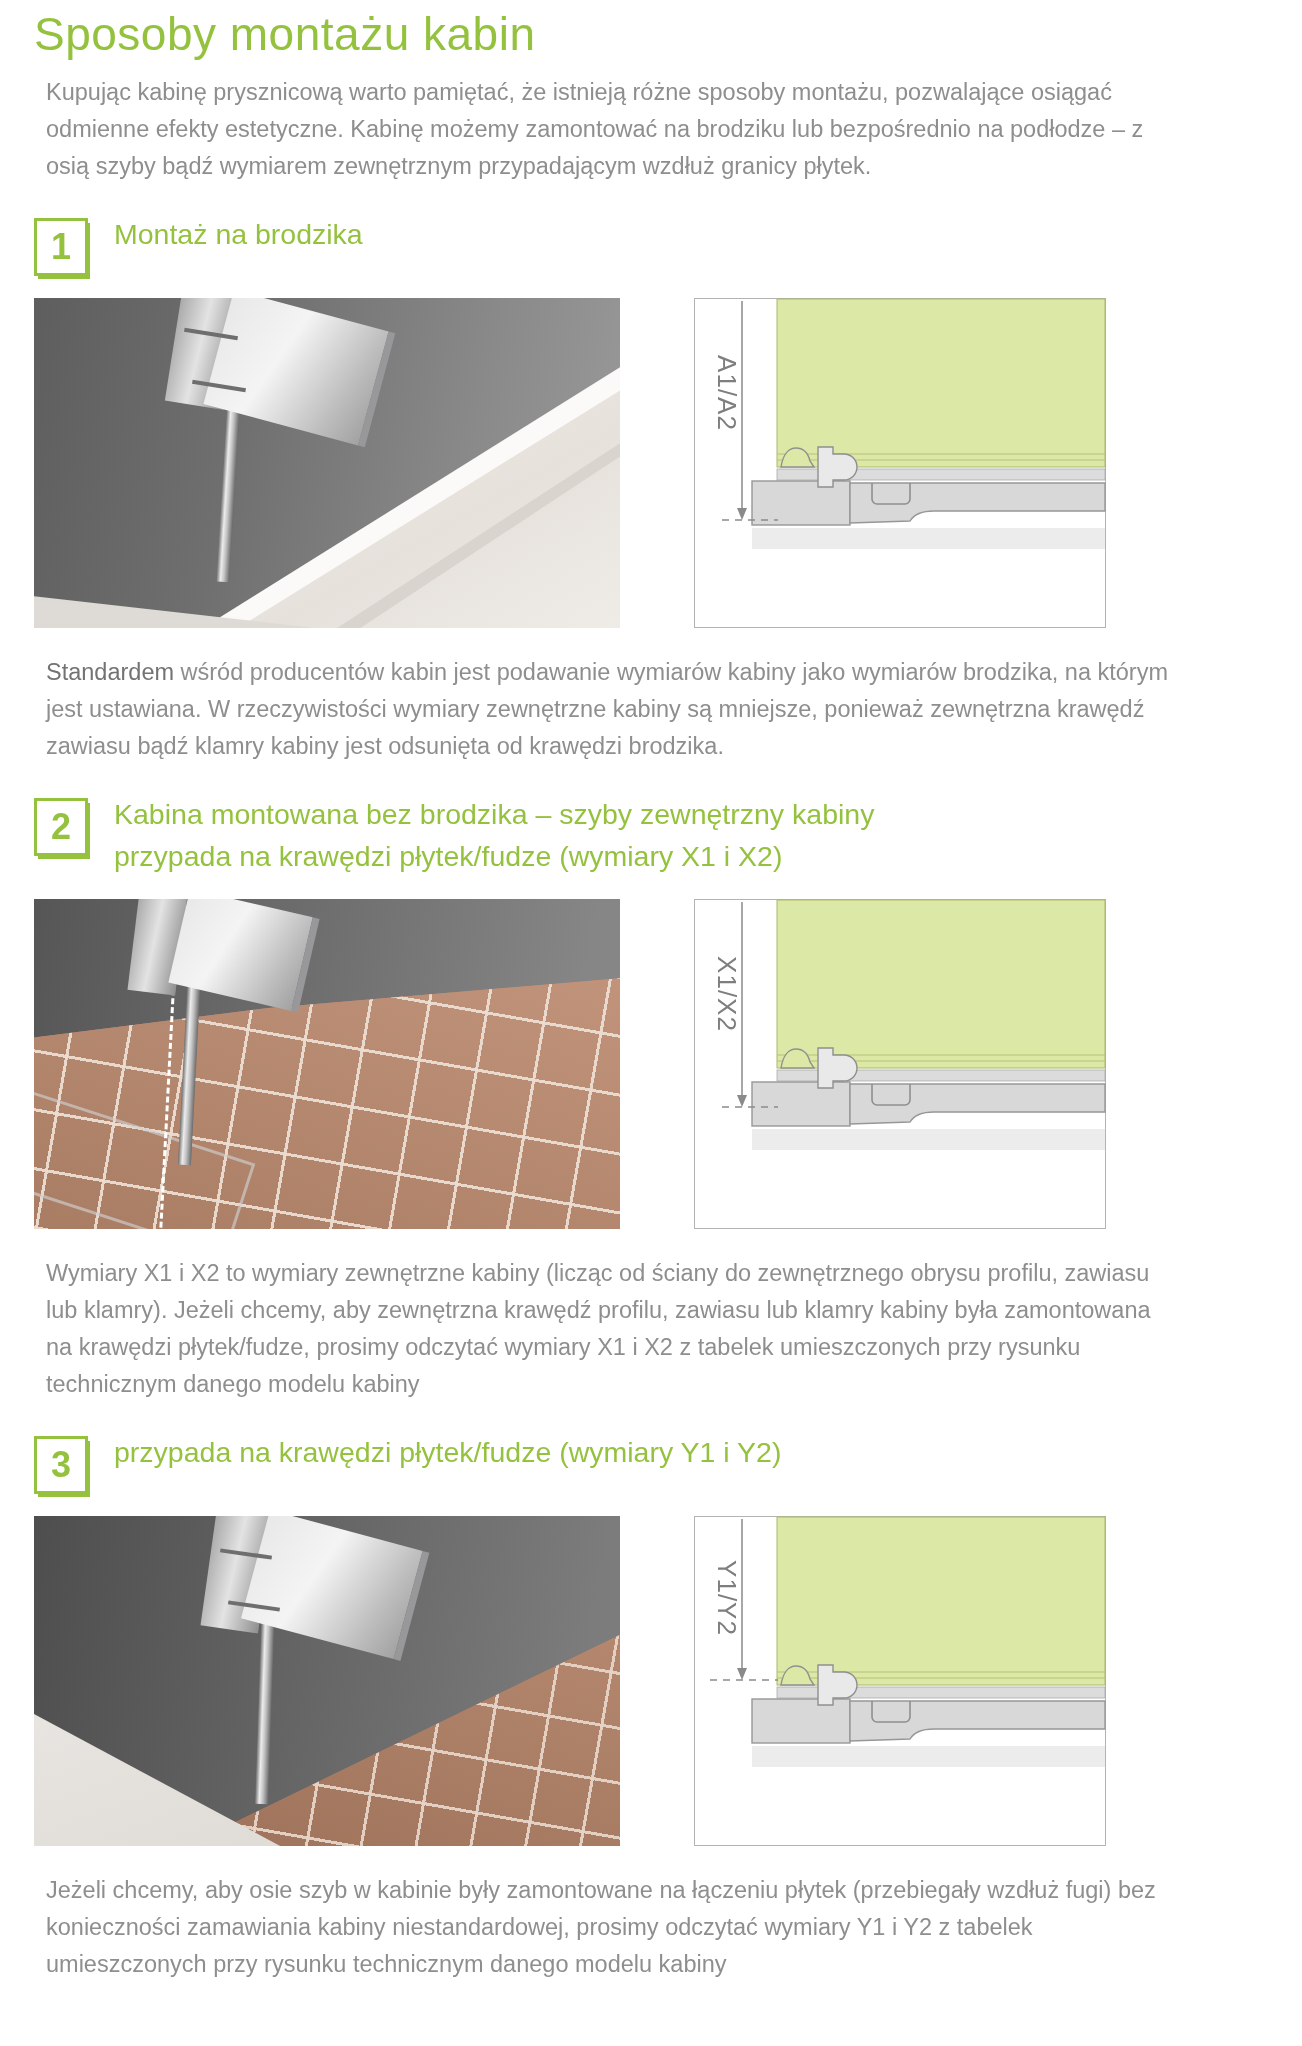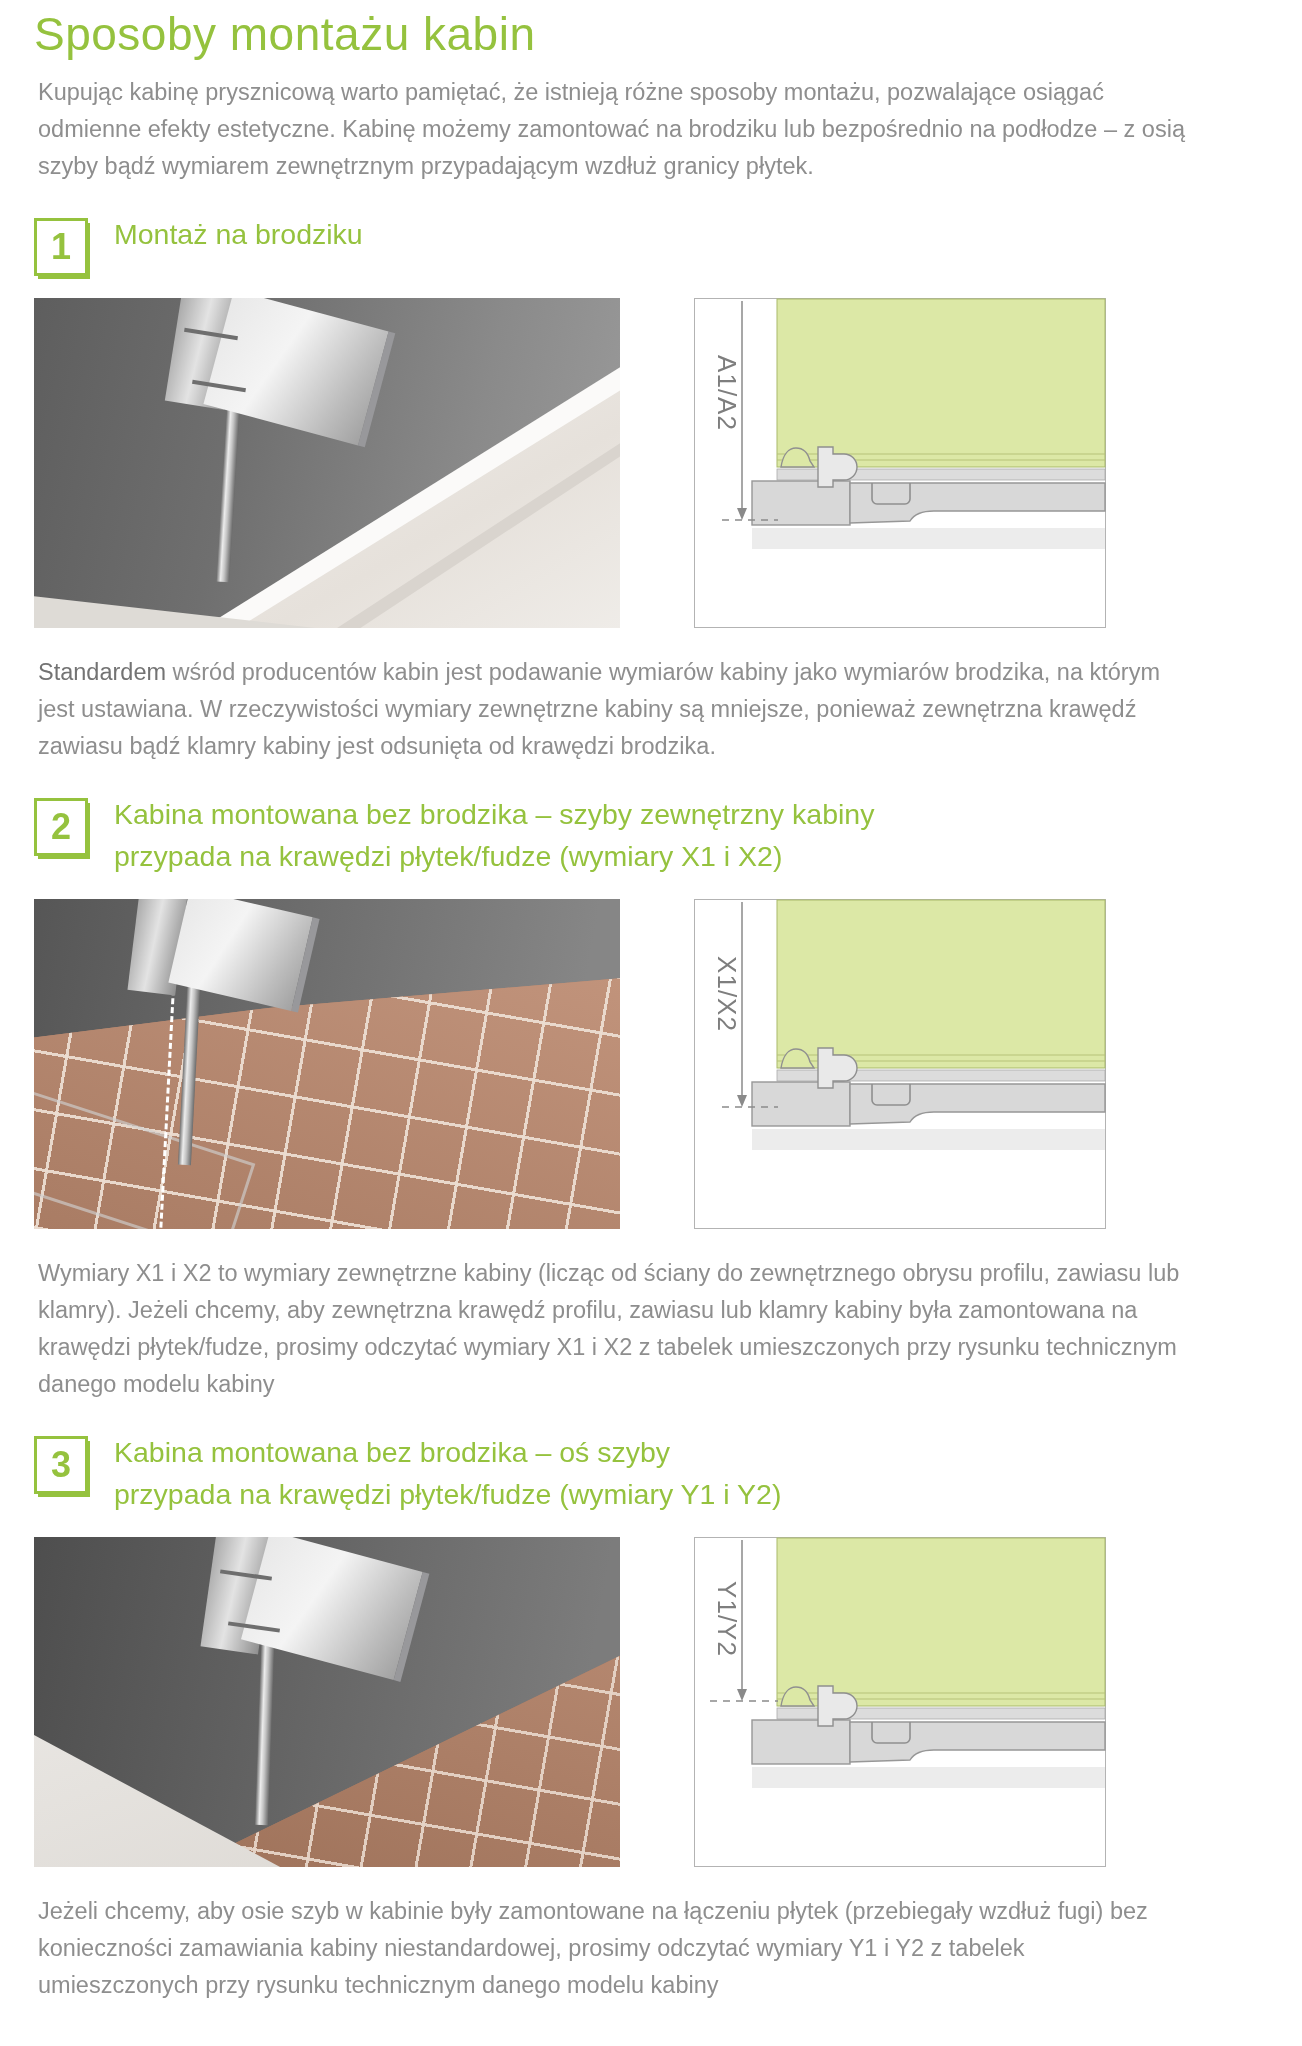--- a/index.html
+++ b/index.html
@@ -12,21 +12,21 @@
     background:#fff;
     font-family:"Liberation Sans","DejaVu Sans",sans-serif;
   }
   
   .page-title{
     margin:0;font-weight:normal;
     font-size:46px;line-height:56px;
     color:#95c23e;letter-spacing:.5px;
   }
   .body-text{
-    margin:4px;font-size:23.5px;line-height:37px;color:#8e8e8e;
+    margin:12px;font-size:23.5px;line-height:37px;color:#8e8e8e;
   }
   .body-text strong{font-weight:normal;color:#737373;}
   .intro{margin-top:12px;}
   .sec-para{margin-top:26px;}
   
   .sec-head{display:flex;align-items:flex-start;gap:26px;margin-top:28px;}
   .num-box{
     flex:none;margin-top:5px;
     width:48px;height:52px;
     border:3px solid #95c23e;
@@ -126,21 +126,21 @@
   <h1 class="page-title">Sposoby montażu kabin</h1>
 
   <p class="body-text intro">Kupując kabinę prysznicową warto pamiętać, że istnieją różne sposoby montażu, pozwalające osiągać odmienne efekty estetyczne. Kabinę możemy zamontować na brodziku lub bezpośrednio na podłodze – z osią szyby bądź wymiarem zewnętrznym przypadającym wzdłuż granicy płytek.</p>
 
   <section>
     <div class="sec-head">
       <div class="num-box">
         <span>1</span>
       </div>
       <h2 class="sec-title">
-        <span>Montaż na brodziku</span>
+        <span>Montaż na brodzika</span>
       </h2>
     </div>
 
     <div class="media-row">
       <div class="photo p1">
         <div class="p1-tray"></div>
         <div class="p1-tray-edge"></div>
         <div class="p1-tray-groove"></div>
         <div class="p1-floor"></div>
         <div class="chrome-strip"></div>
@@ -230,21 +230,20 @@
 
     <p class="body-text sec-para"><strong></strong><span>Wymiary X1 i X2 to wymiary zewnętrzne kabiny (licząc od ściany do zewnętrznego obrysu profilu, zawiasu lub klamry). Jeżeli chcemy, aby zewnętrzna krawędź profilu, zawiasu lub klamry kabiny była zamontowana na krawędzi płytek/fudze, prosimy odczytać wymiary X1 i X2 z tabelek umieszczonych przy rysunku technicznym danego modelu kabiny</span></p>
   </section>
 
   <section>
     <div class="sec-head">
       <div class="num-box">
         <span>3</span>
       </div>
       <h2 class="sec-title">
-        <span>Kabina montowana bez brodzika – oś szyby</span>
         <span>przypada na krawędzi płytek/fudze (wymiary Y1 i Y2)</span>
       </h2>
     </div>
 
     <div class="media-row">
       <div class="photo p3">
         <div class="tiles"></div>
         <div class="p3-tray"></div>
         <div class="chrome-strip"></div>
         <div class="hinge-plate-left"></div>

